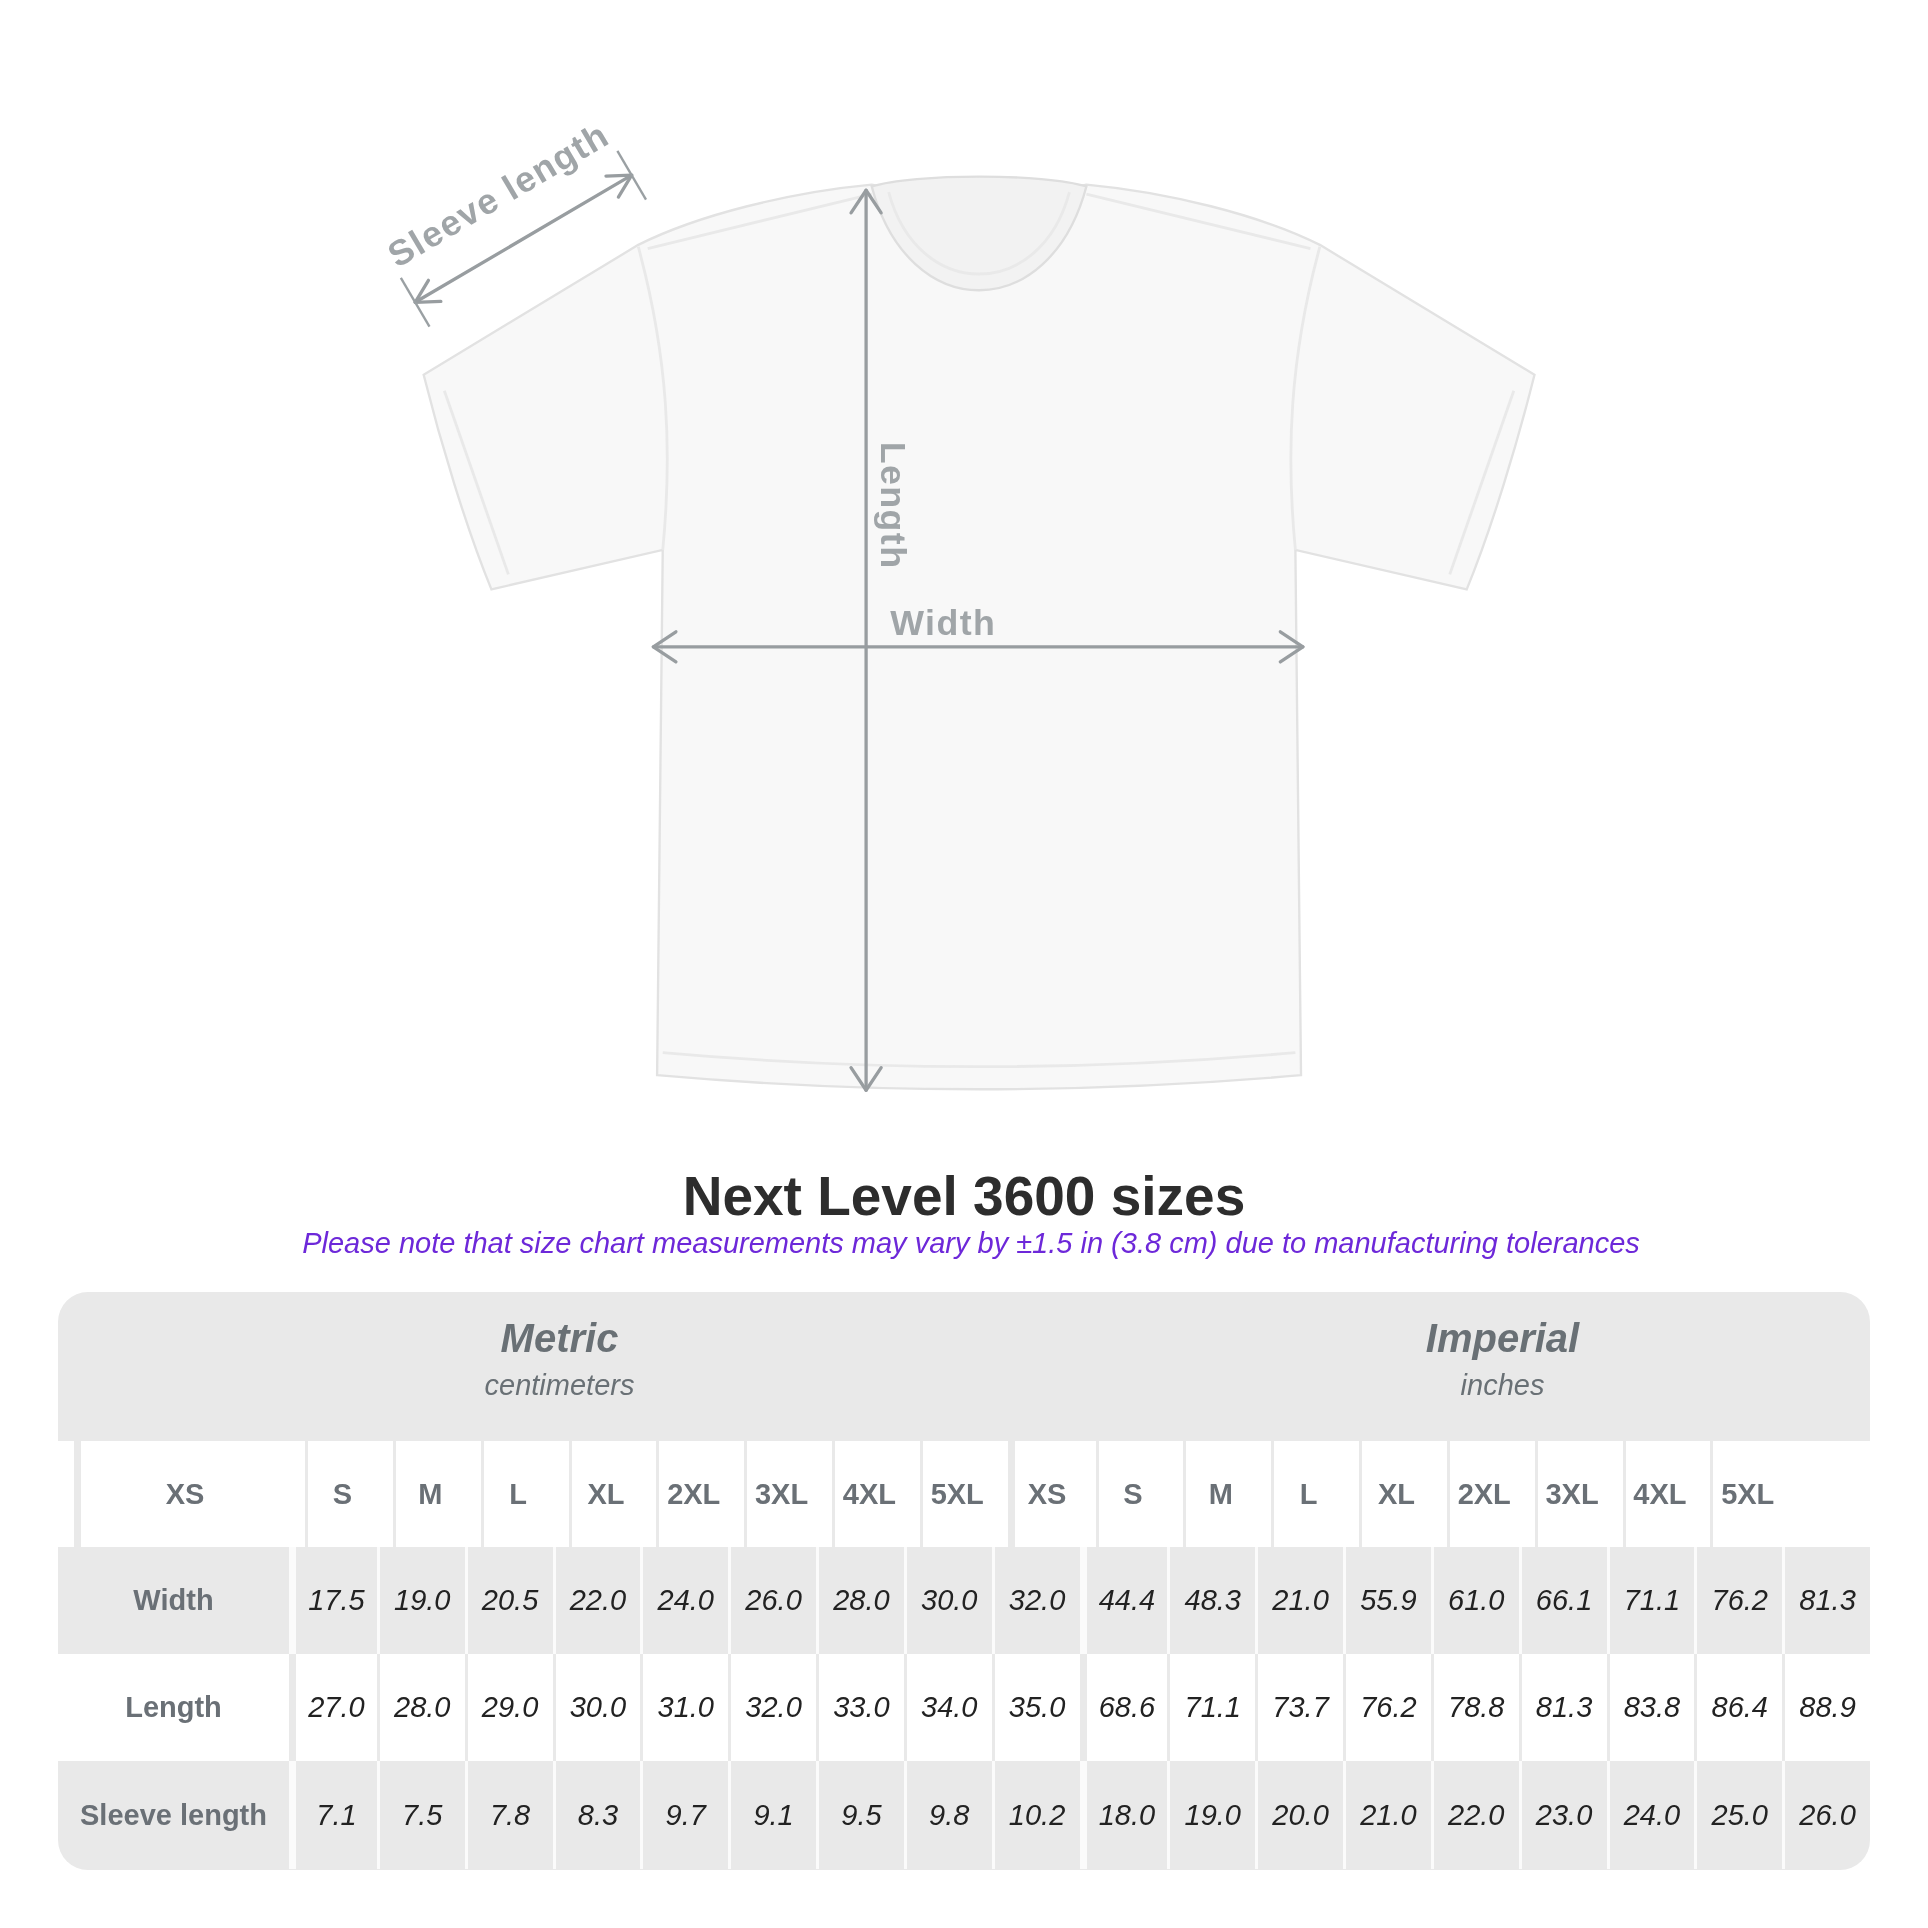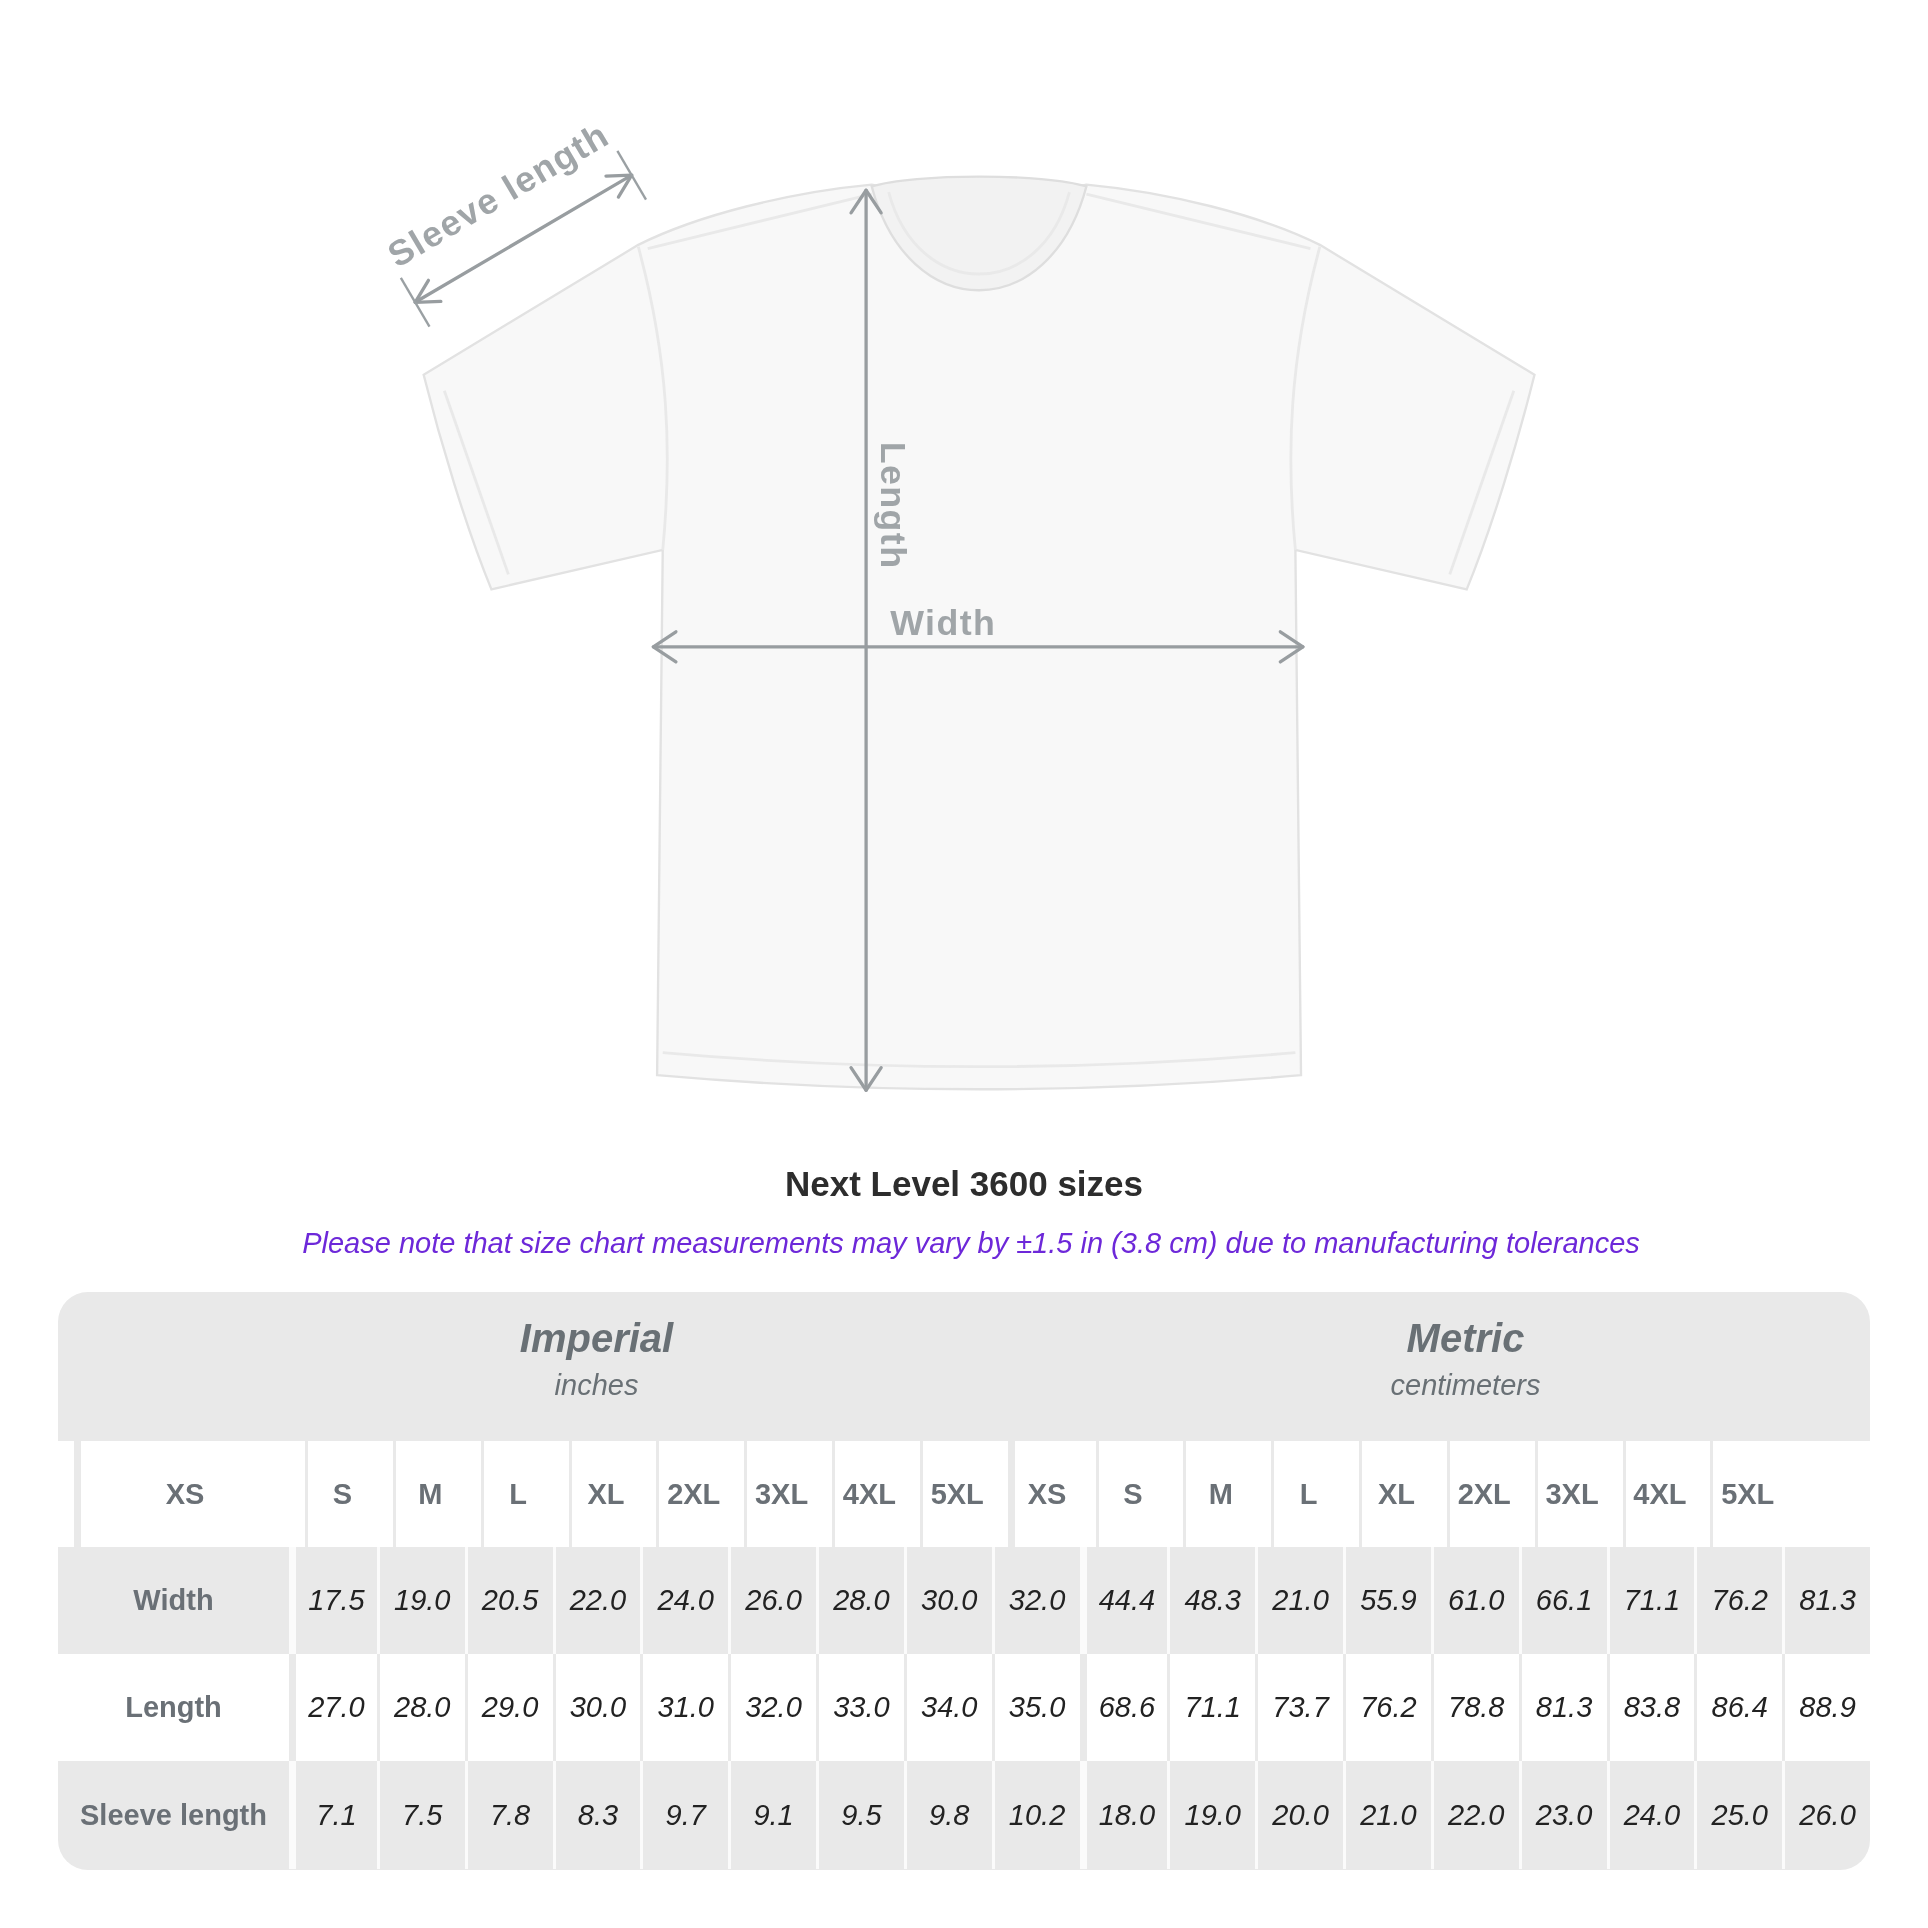--- a/index.html
+++ b/index.html
@@ -9,21 +9,21 @@
   .diagram{position:absolute;left:0;top:0;width:1928px;height:1224px;}
   .shirt-fill{fill:#f8f8f8;stroke:#e2e2e2;stroke-width:2.5;}
   .collar-hole{fill:#f2f2f2;stroke:#dedede;stroke-width:2.5;}
   .seam{fill:none;stroke:#e9e9e9;stroke-width:3;}
   .meas{stroke:#989da0;stroke-width:3.5;fill:none;stroke-linecap:round;stroke-linejoin:round;}
   .meas-tick{stroke:#9aa0a3;stroke-width:2.5;}
   .meas-label{fill:#a0a5a8;font-family:"Liberation Sans",sans-serif;font-weight:bold;font-size:38px;letter-spacing:1.5px;}
 
   
   .title{position:absolute;left:0;top:1164px;width:1928px;text-align:center;
-         font-size:35px;font-weight:bold;color:#2d2d2d;}
+         font-size:55px;font-weight:bold;color:#2d2d2d;}
   .note{position:absolute;left:7px;top:1227px;width:1928px;text-align:center;
         font-size:29px;font-style:italic;color:#6d28d9;}
 
   
   .size-table{position:absolute;left:58px;top:1292px;width:1812px;height:578px;
               background:#e9e9e9;border-radius:30px;overflow:hidden;}
   .band{height:149px;display:grid;grid-template-columns:1022px 1fr;}
   .band-cell{display:flex;flex-direction:column;align-items:center;justify-content:flex-start;padding-top:22.6px;}
   .band-cell.imperial{padding-left:55px;}
   .band-cell.metric{padding-right:19px;}
@@ -96,27 +96,27 @@
     <text class="meas-label" transform="translate(536,218) rotate(-30.5)" text-anchor="middle">Sleeve length</text>
     <text class="meas-label" transform="translate(936,537) rotate(90)" text-anchor="middle">Length</text>
     <text class="meas-label" x="1002" y="674" text-anchor="middle">Width</text>
   </svg>
 
   <div class="title">Next Level 3600 sizes</div>
   <div class="note">Please note that size chart measurements may vary by ±1.5 in (3.8 cm) due to manufacturing tolerances</div>
 
   <div class="size-table">
     <div class="band">
+      <div class="band-cell metric">
+        <div class="band-label">Metric</div>
+        <div class="band-unit">centimeters</div>
+      </div>
       <div class="band-cell imperial">
         <div class="band-label">Imperial</div>
         <div class="band-unit">inches</div>
-      </div>
-      <div class="band-cell metric">
-        <div class="band-label">Metric</div>
-        <div class="band-unit">centimeters</div>
       </div>
     </div>
     <div id="tbl">
         <div class="row cols white hrow">
           <div class="cell colh thick">XS</div>
           <div class="cell colh sep">S</div>
           <div class="cell colh sep">M</div>
           <div class="cell colh sep">L</div>
           <div class="cell colh sep">XL</div>
           <div class="cell colh sep">2XL</div>

